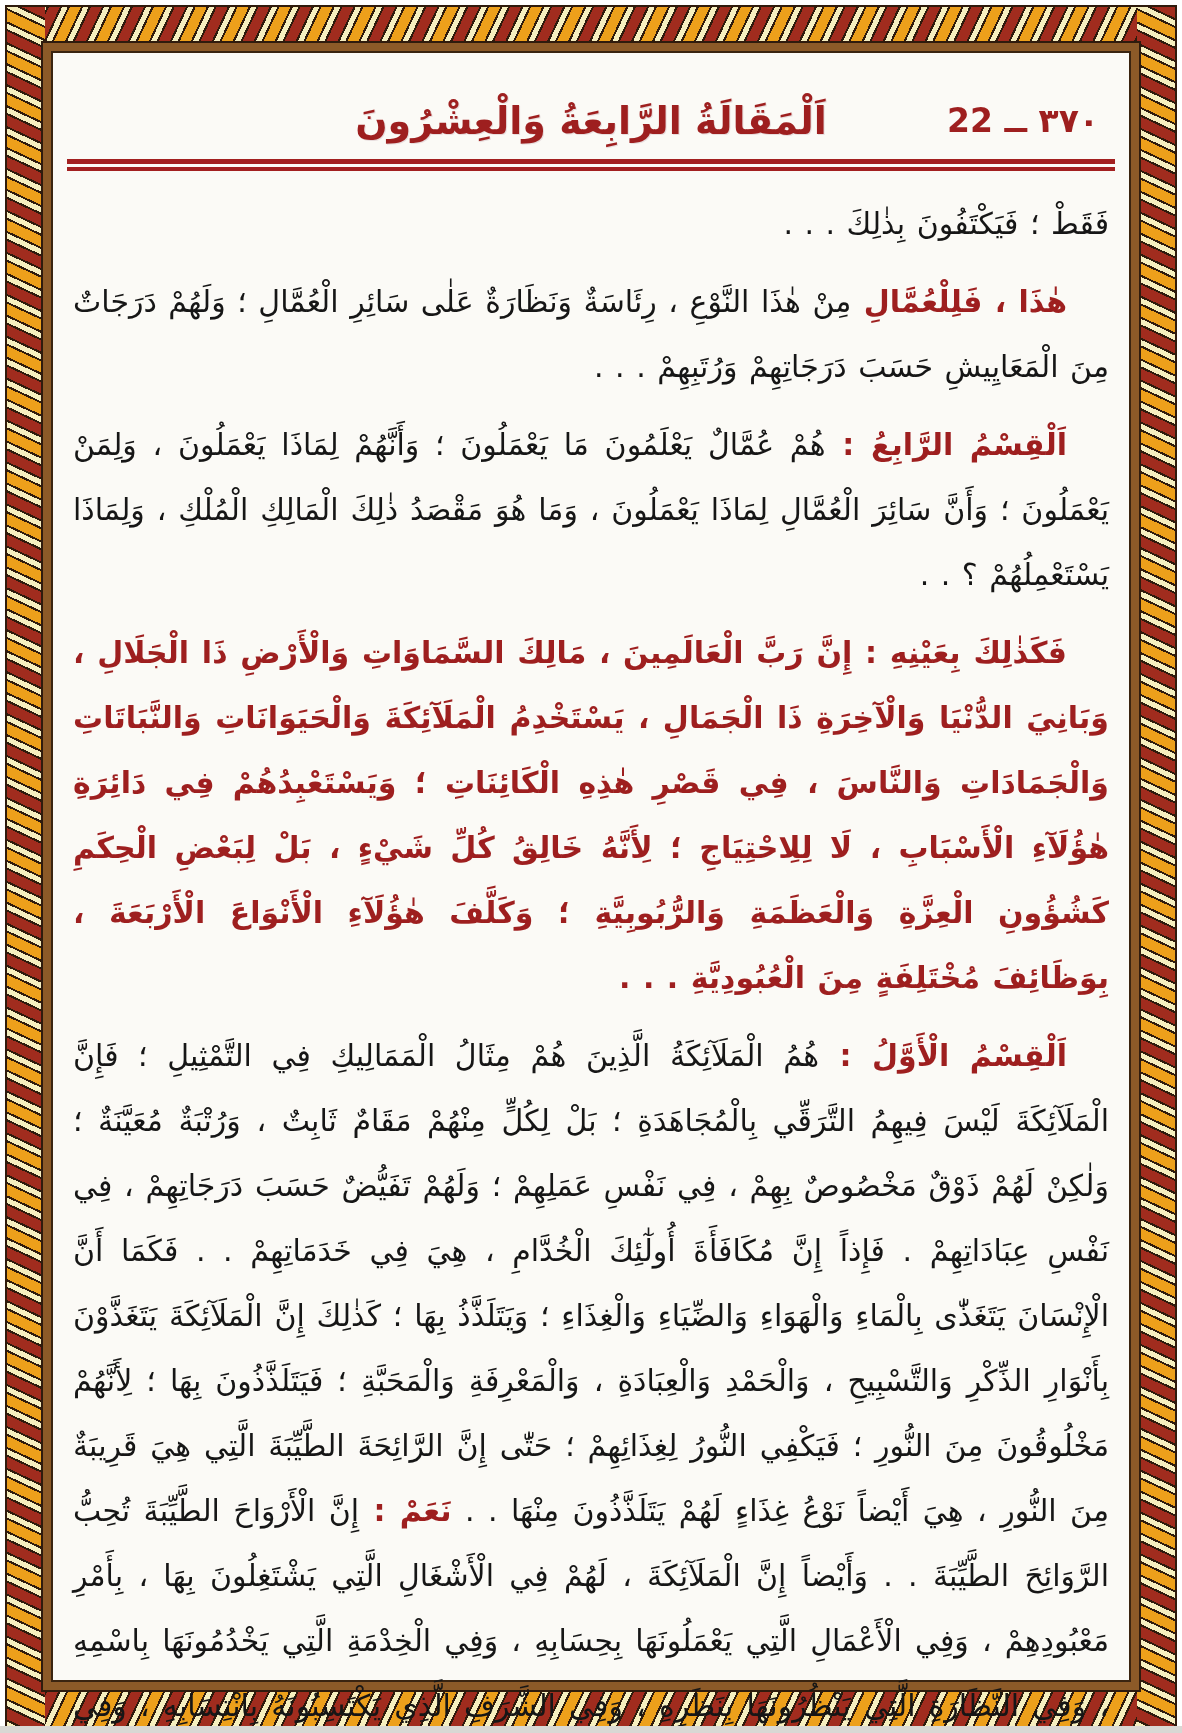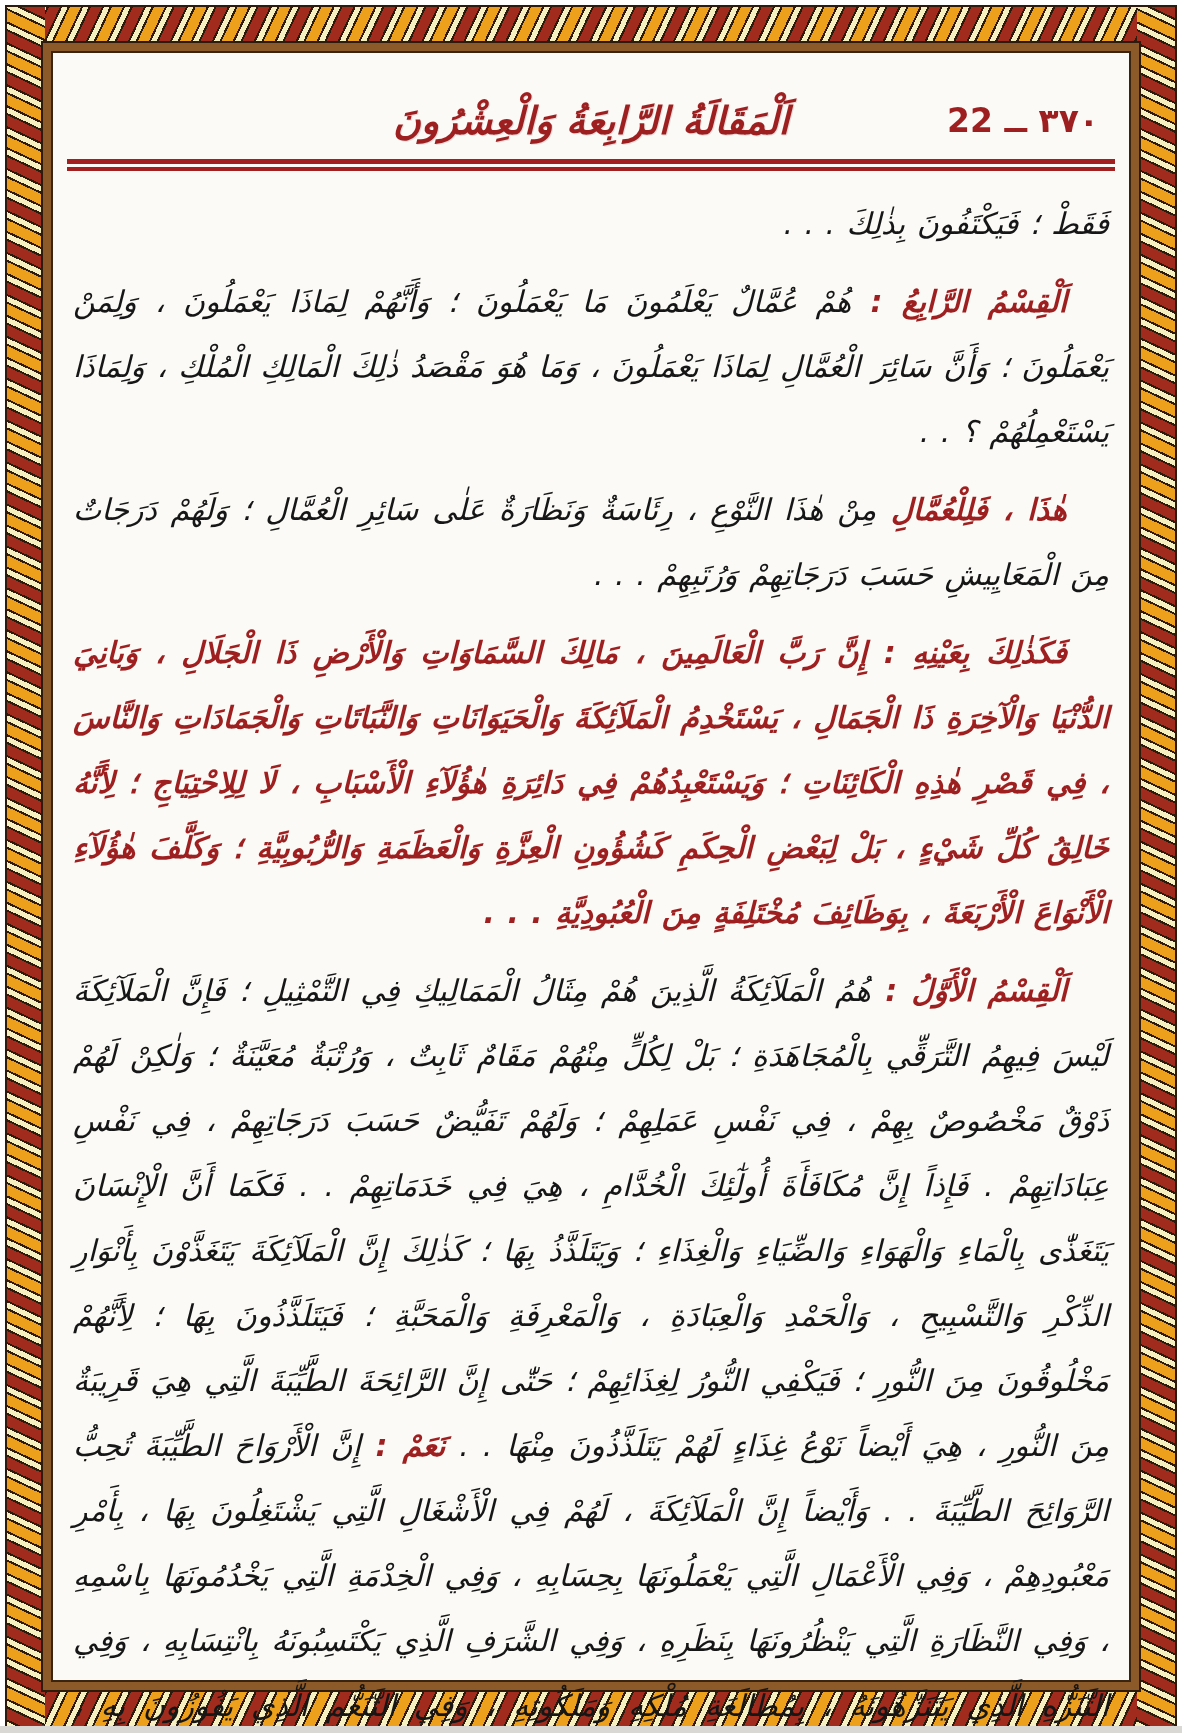--- a/index.html
+++ b/index.html
@@ -52,21 +52,20 @@
     background:#d9d8d4;
   }
 
   
   .header { position:relative; height:60px; margin-top:22px; }
   .page-title {
     position:absolute; left:0; right:0; text-align:center;
     color:#9e1f1f; font-size:38px; font-weight:bold;
     text-shadow:1px 1px 0 #e8dede;
     line-height:60px;
-    font-style:italic;
   }
   .page-number {
     position:absolute; right:18px; top:8px;
     color:#9e1f1f; font-size:33px; font-weight:bold;
     line-height:44px;
   }
   .double-rule {
     height:12px; margin:8px 2px 20px 2px;
     border-top:5px solid #a32020;
     border-bottom:4px solid #a32020;
@@ -75,21 +74,20 @@
   
   .body-text-area { padding:0 8px; }
   .para {
     direction:rtl;
     text-align:justify;
     font-size:30px;
     line-height:65px;
     color:#161616;
     margin:0 0 13px 0;
     word-spacing:2px;
-    font-style:italic;
   }
   .para.indent { text-indent:42px; }
   .seg.red  { color:#9e1f1f; font-weight:bold; }
   .seg.black{ color:#161616; }
 </style>
 </head>
 <body>
 
 <div class="page">
 
@@ -104,22 +102,22 @@
 
     <div class="header">
       <div class="page-title">اَلْمَقَالَةُ الرَّابِعَةُ وَالْعِشْرُونَ</div>
       <div class="page-number">٣٧٠ ــ 22</div>
     </div>
 
     <div class="double-rule"></div>
 
     <div class="body-text-area">
         <p class="para"><span class="seg black">فَقَطْ ؛ فَيَكْتَفُونَ بِذٰلِكَ . . .</span></p>
+        <p class="para indent"><span class="seg red">هٰذَا ، فَلِلْعُمَّالِ </span><span class="seg black">مِنْ هٰذَا النَّوْعِ ، رِئَاسَةٌ وَنَظَارَةٌ عَلٰى سَائِرِ الْعُمَّالِ ؛ وَلَهُمْ دَرَجَاتٌ مِنَ الْمَعَايِيشِ حَسَبَ دَرَجَاتِهِمْ وَرُتَبِهِمْ . . .</span></p>
         <p class="para indent"><span class="seg red">اَلْقِسْمُ الرَّابِعُ : </span><span class="seg black">هُمْ عُمَّالٌ يَعْلَمُونَ مَا يَعْمَلُونَ ؛ وَأَنَّهُمْ لِمَاذَا يَعْمَلُونَ ، وَلِمَنْ يَعْمَلُونَ ؛ وَأَنَّ سَائِرَ الْعُمَّالِ لِمَاذَا يَعْمَلُونَ ، وَمَا هُوَ مَقْصَدُ ذٰلِكَ الْمَالِكِ الْمُلْكِ ، وَلِمَاذَا يَسْتَعْمِلُهُمْ ؟ . .</span></p>
-        <p class="para indent"><span class="seg red">هٰذَا ، فَلِلْعُمَّالِ </span><span class="seg black">مِنْ هٰذَا النَّوْعِ ، رِئَاسَةٌ وَنَظَارَةٌ عَلٰى سَائِرِ الْعُمَّالِ ؛ وَلَهُمْ دَرَجَاتٌ مِنَ الْمَعَايِيشِ حَسَبَ دَرَجَاتِهِمْ وَرُتَبِهِمْ . . .</span></p>
         <p class="para indent"><span class="seg red">فَكَذٰلِكَ بِعَيْنِهِ : إِنَّ رَبَّ الْعَالَمِينَ ، مَالِكَ السَّمَاوَاتِ وَالْأَرْضِ ذَا الْجَلَالِ ، وَبَانِيَ الدُّنْيَا وَالْآخِرَةِ ذَا الْجَمَالِ ، يَسْتَخْدِمُ الْمَلَآئِكَةَ وَالْحَيَوَانَاتِ وَالنَّبَاتَاتِ وَالْجَمَادَاتِ وَالنَّاسَ ، فِي قَصْرِ هٰذِهِ الْكَائِنَاتِ ؛ وَيَسْتَعْبِدُهُمْ فِي دَائِرَةِ هٰؤُلَآءِ الْأَسْبَابِ ، لَا لِلِاحْتِيَاجِ ؛ لِأَنَّهُ خَالِقُ كُلِّ شَيْءٍ ، بَلْ لِبَعْضِ الْحِكَمِ كَشُؤُونِ الْعِزَّةِ وَالْعَظَمَةِ وَالرُّبُوبِيَّةِ ؛ وَكَلَّفَ هٰؤُلَآءِ الْأَنْوَاعَ الْأَرْبَعَةَ ، بِوَظَائِفَ مُخْتَلِفَةٍ مِنَ الْعُبُودِيَّةِ . . .</span></p>
         <p class="para indent"><span class="seg red">اَلْقِسْمُ الْأَوَّلُ : </span><span class="seg black">هُمُ الْمَلَآئِكَةُ الَّذِينَ هُمْ مِثَالُ الْمَمَالِيكِ فِي التَّمْثِيلِ ؛ فَإِنَّ الْمَلَآئِكَةَ لَيْسَ فِيهِمُ التَّرَقِّي بِالْمُجَاهَدَةِ ؛ بَلْ لِكُلٍّ مِنْهُمْ مَقَامٌ ثَابِتٌ ، وَرُتْبَةٌ مُعَيَّنَةٌ ؛ وَلٰكِنْ لَهُمْ ذَوْقٌ مَخْصُوصٌ بِهِمْ ، فِي نَفْسِ عَمَلِهِمْ ؛ وَلَهُمْ تَفَيُّضٌ حَسَبَ دَرَجَاتِهِمْ ، فِي نَفْسِ عِبَادَاتِهِمْ . فَإِذاً إِنَّ مُكَافَأَةَ أُولٰٓئِكَ الْخُدَّامِ ، هِيَ فِي خَدَمَاتِهِمْ . . فَكَمَا أَنَّ الْإِنْسَانَ يَتَغَذّٰى بِالْمَاءِ وَالْهَوَاءِ وَالضِّيَاءِ وَالْغِذَاءِ ؛ وَيَتَلَذَّذُ بِهَا ؛ كَذٰلِكَ إِنَّ الْمَلَآئِكَةَ يَتَغَذَّوْنَ بِأَنْوَارِ الذِّكْرِ وَالتَّسْبِيحِ ، وَالْحَمْدِ وَالْعِبَادَةِ ، وَالْمَعْرِفَةِ وَالْمَحَبَّةِ ؛ فَيَتَلَذَّذُونَ بِهَا ؛ لِأَنَّهُمْ مَخْلُوقُونَ مِنَ النُّورِ ؛ فَيَكْفِي النُّورُ لِغِذَائِهِمْ ؛ حَتّٰى إِنَّ الرَّائِحَةَ الطَّيِّبَةَ الَّتِي هِيَ قَرِيبَةٌ مِنَ النُّورِ ، هِيَ أَيْضاً نَوْعُ غِذَاءٍ لَهُمْ يَتَلَذَّذُونَ مِنْهَا . . </span><span class="seg red">نَعَمْ : </span><span class="seg black">إِنَّ الْأَرْوَاحَ الطَّيِّبَةَ تُحِبُّ الرَّوَائِحَ الطَّيِّبَةَ . . وَأَيْضاً إِنَّ الْمَلَآئِكَةَ ، لَهُمْ فِي الْأَشْغَالِ الَّتِي يَشْتَغِلُونَ بِهَا ، بِأَمْرِ مَعْبُودِهِمْ ، وَفِي الْأَعْمَالِ الَّتِي يَعْمَلُونَهَا بِحِسَابِهِ ، وَفِي الْخِدْمَةِ الَّتِي يَخْدُمُونَهَا بِاسْمِهِ ، وَفِي النَّظَارَةِ الَّتِي يَنْظُرُونَهَا بِنَظَرِهِ ، وَفِي الشَّرَفِ الَّذِي يَكْتَسِبُونَهُ بِانْتِسَابِهِ ، وَفِي التَّنَزُّهِ الَّذِي يَتَنَزَّهُونَهُ ، بِمُطَالَعَةِ مُلْكِهِ وَمَلَكُوتِهِ ، وَفِي التَّنَعُّمِ الَّذِي يَفُوزُونَ بِهِ ، بِمُشَاهَدَةِ تَجَلِّيَّاتِهِ الْجَمَالِيَّةِ وَالْجَلَالِيَّةِ ، لَهُمْ سَعَادَةٌ عَظِيمَةٌ لَا يُدْرِكُهَا عَقْلُ</span></p>
       </div>
 
   </div>
 
   <div class="scan-edge"></div>
 
 </div>
 

